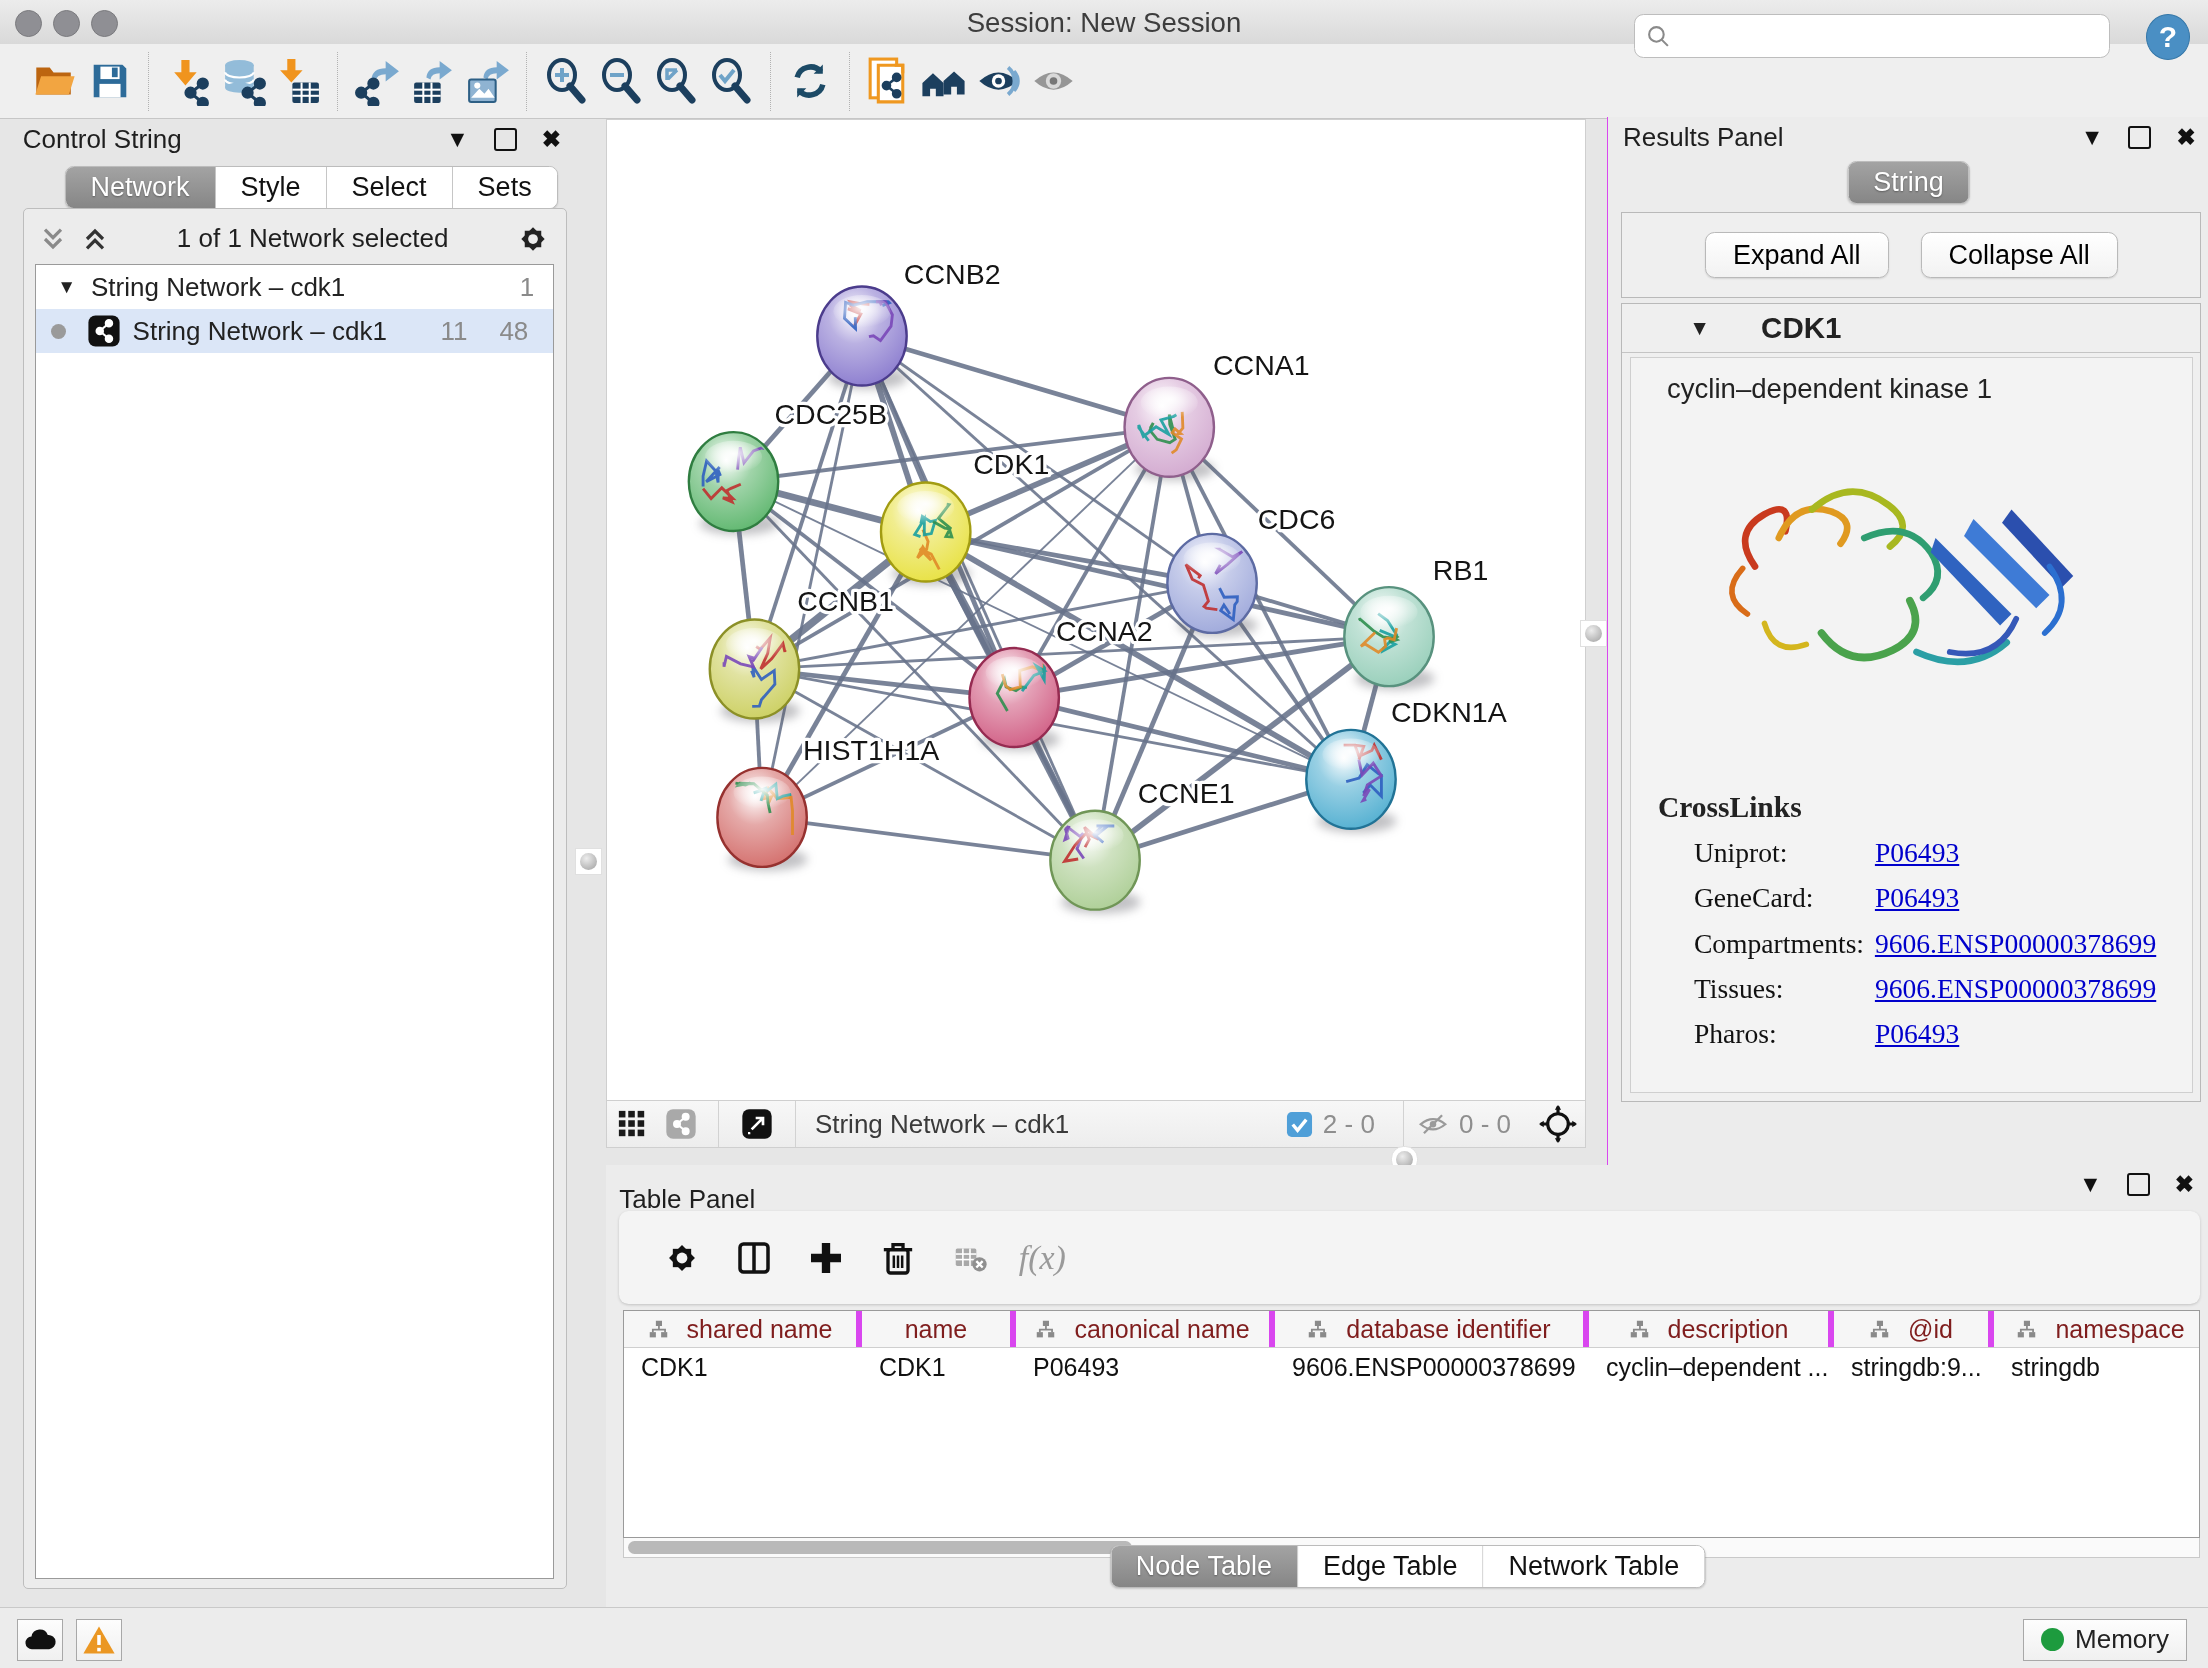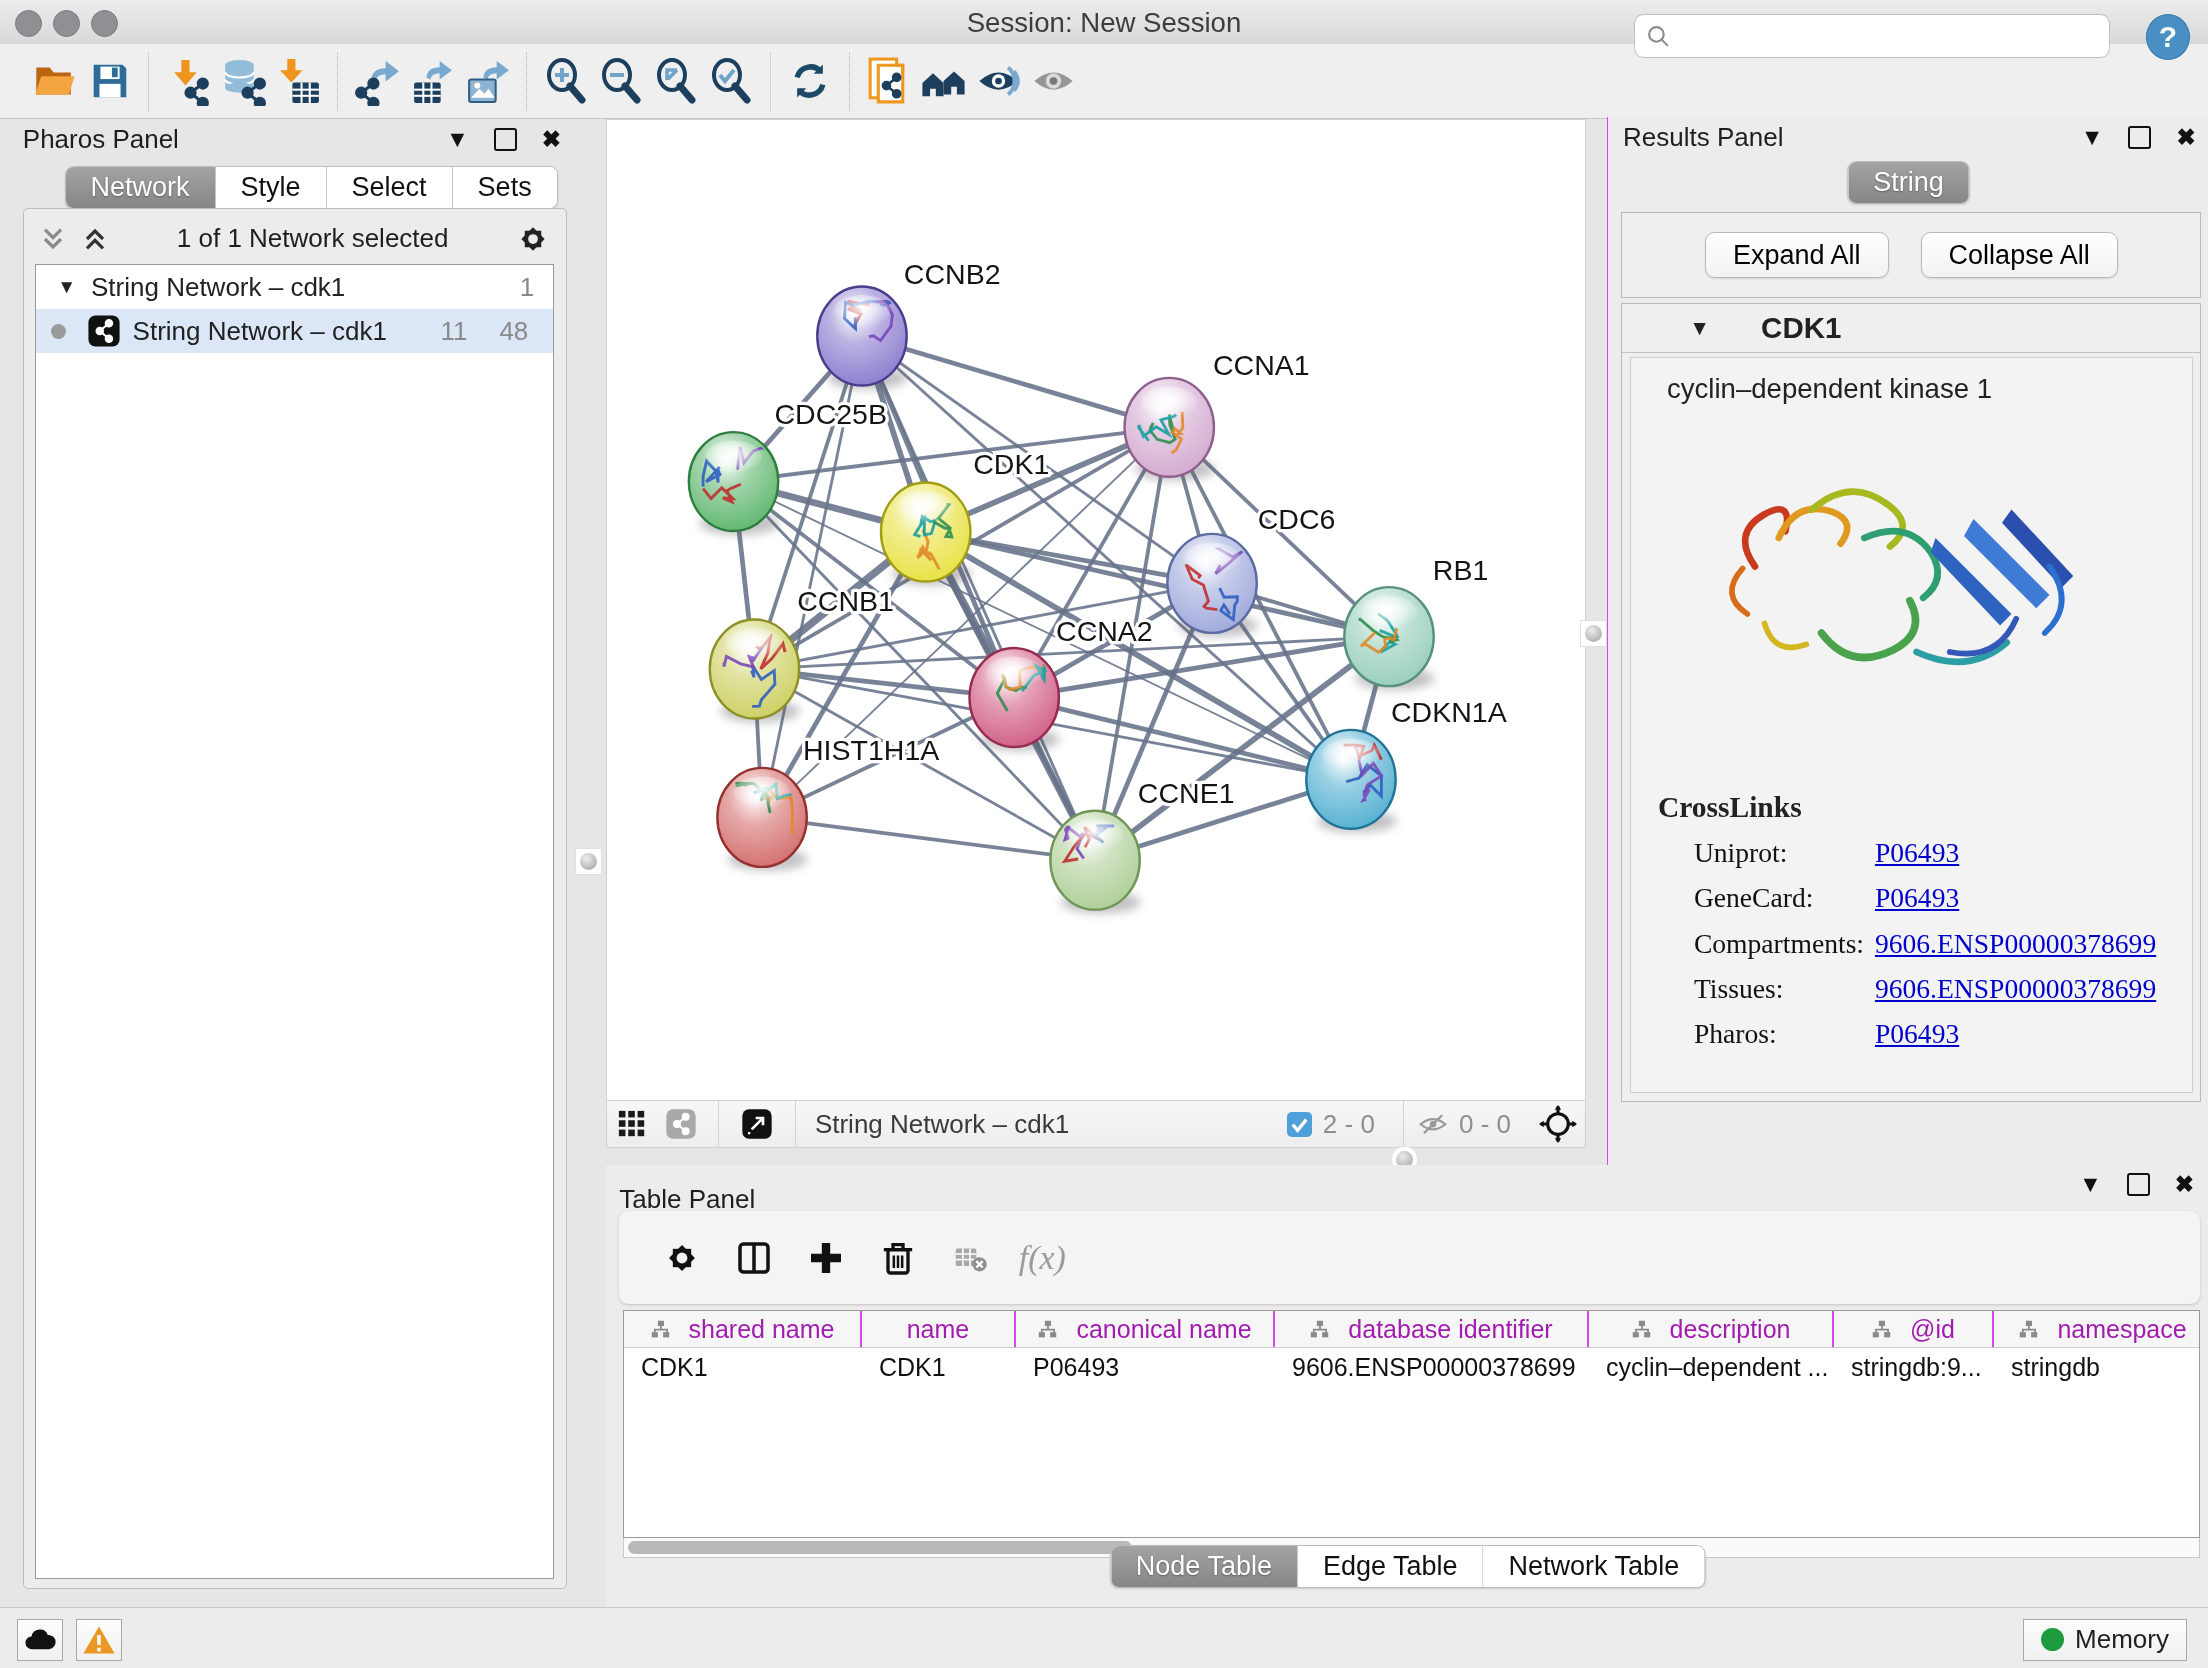--- a/index.html
+++ b/index.html
@@ -74,22 +74,22 @@
   .cl-label{width:181px;color:#111;}
   .cl-val{color:#0000cc;text-decoration:underline;}
   
   .tbl-panel{position:absolute;left:606px;top:1165px;width:1603px;height:442px;background:#ececec;}
   .tbl-toolbar{position:absolute;left:13.3px;top:46px;right:9.5px;height:93px;background:#f4f4f4;
     border-radius:9.5px;box-shadow:0 1px 2.9px rgba(0,0,0,.18);display:flex;align-items:center;padding-left:27px;box-sizing:border-box;}
   .tbl-toolbar .tbtn{width:72px;}
   .fx{font-family:"Liberation Serif",serif;font-style:italic;font-size:34px;color:#9a9a9a;}
   .tbl-wrap{position:absolute;left:17px;top:145px;right:9.5px;height:226px;border:1.9px solid #9a9a9a;background:#fff;overflow:hidden;}
   .tbl-header{display:flex;background:#f6f6f6;border-bottom:1px solid #cfcfcf;height:36px;}
-  .th{display:flex;align-items:center;justify-content:center;gap:18px;font-size:25px;color:#a21caf;
-    border-right:2px solid #d946ef;box-sizing:border-box;flex:0 0 auto;}
+  .th{display:flex;align-items:center;justify-content:center;gap:18px;font-size:25px;color:#7f1d1d;
+    border-right:6px solid #d946ef;box-sizing:border-box;flex:0 0 auto;}
   .tbl-row{display:flex;height:38px;}
   .td{font-size:25px;color:#111;padding-left:17px;display:flex;align-items:center;box-sizing:border-box;flex:0 0 auto;overflow:hidden;white-space:nowrap;}
   .hscroll{position:absolute;left:17px;top:373px;right:9.5px;height:19px;background:#fafafa;border:1px solid #c9c9c9;border-top:none;}
   .hthumb{position:absolute;left:3.8px;top:2.9px;width:504px;height:13.3px;border-radius:6.7px;background:#b9b9b9;}
   .tbl-tabs{position:absolute;left:50%;transform:translateX(-50%);top:380px;}
   
   .statusbar{position:absolute;left:0;top:1607px;width:2208px;height:61px;background:#ececec;border-top:1px solid #c9c9c9;}
   .sq-btn{position:absolute;top:10.5px;width:44px;height:40px;background:linear-gradient(#fdfdfd,#f0f0f0);
     border:1.9px solid #a8a8a8;display:flex;align-items:center;justify-content:center;}
   .mem-btn{position:absolute;right:21px;top:10.5px;height:40px;background:linear-gradient(#fdfdfd,#f0f0f0);
@@ -270,21 +270,21 @@
 <div class="searchbox">
   <svg width="25" height="25" viewBox="0 0 24 24">
     <circle cx="10" cy="10" r="7" fill="none" stroke="#8a8a8a" stroke-width="2"></circle>
     <line x1="15" y1="15" x2="21" y2="21" stroke="#8a8a8a" stroke-width="2"></line>
   </svg>
   <input placeholder="" style="">
 </div>
 <div class="helpbtn">?</div>
 
 <div class="ctrl-panel">
-  <div class="panel-head" style="left:13.3px;top:0;">Pharos Panel</div>
+  <div class="panel-head" style="left:13.3px;top:0;">Control String</div>
   <div class="win-ctrls" style="right:9.5px;top:3.8px;">
     <span class="wc">▼</span>
     <span class="wc square"></span>
     <span class="wc" style="font-weight:bold">✖</span>
   </div>
   <div class="seg" style="position:absolute;left:55px;top:42px;">
     <div class="tab active">Network</div>
     <div class="tab">Style</div>
     <div class="tab">Select</div>
     <div class="tab">Sets</div>

